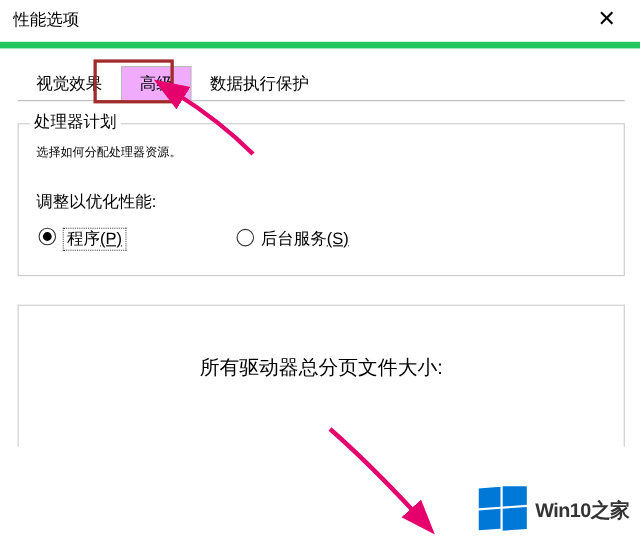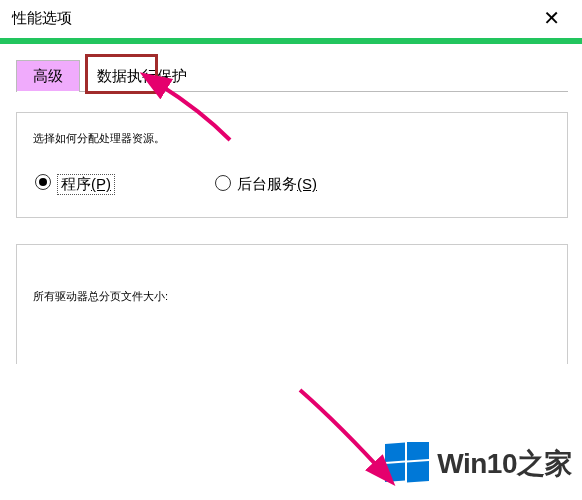--- a/index.html
+++ b/index.html
@@ -124,38 +124,38 @@
       width: 8px;
       height: 8px;
       background: #000;
       border-radius: 50%;
     }
     .radio-label.focused {
       border: 1px dotted #555;
       padding: 0 3px;
     }
     .hotkey { text-decoration: underline; }
-    .vm-label { margin-top: 26px; font-size: 11px; }
+    .vm-label { margin-top: 26px; font-size: 18px; text-align: center; }
     .watermark {
       position: absolute;
       right: 10px;
       bottom: 14px;
       display: flex;
       align-items: center;
       gap: 8px;
       pointer-events: none;
     }
     .watermark .text-box {
       display: flex;
       flex-direction: column;
       justify-content: center;
     }
     .watermark .brand {
       font-family: "Microsoft YaHei", sans-serif;
-      font-size: 28px;
+      font-size: 18px;
       font-weight: 600;
       color: #333;
       letter-spacing: -0.5px;
     }
     .watermark .url {
       font-size: 11px;
       color: #888;
     }
     .win-logo {
       width: 44px;
@@ -169,29 +169,32 @@
   </style>
 </head>
 <body>
 
 <div class="titlebar">
   <span>性能选项</span>
   <span class="close">✕</span>
 </div>
 
 <div class="tabs">
+  <div class="tab">视觉效果</div>
   <div class="tab active">高级</div>
   <div class="tab">数据执行保护</div>
   <div class="tab-underline"></div>
   <div class="tab-highlight"></div>
 </div>
 
 <div class="content">
   <div class="group">
+    <div class="group-title">处理器计划</div>
     <div class="group-desc">选择如何分配处理器资源。</div>
+    <div class="adjust-label">调整以优化性能:</div>
     <div class="radios">
       <div class="radio">
         <span class="radio-circle selected"></span>
         <span class="radio-label focused">
           <span>程序</span><span class="hotkey">(P)</span>
         </span>
       </div>
       <div class="radio">
         <span class="radio-circle"></span>
         <span class="radio-label">

